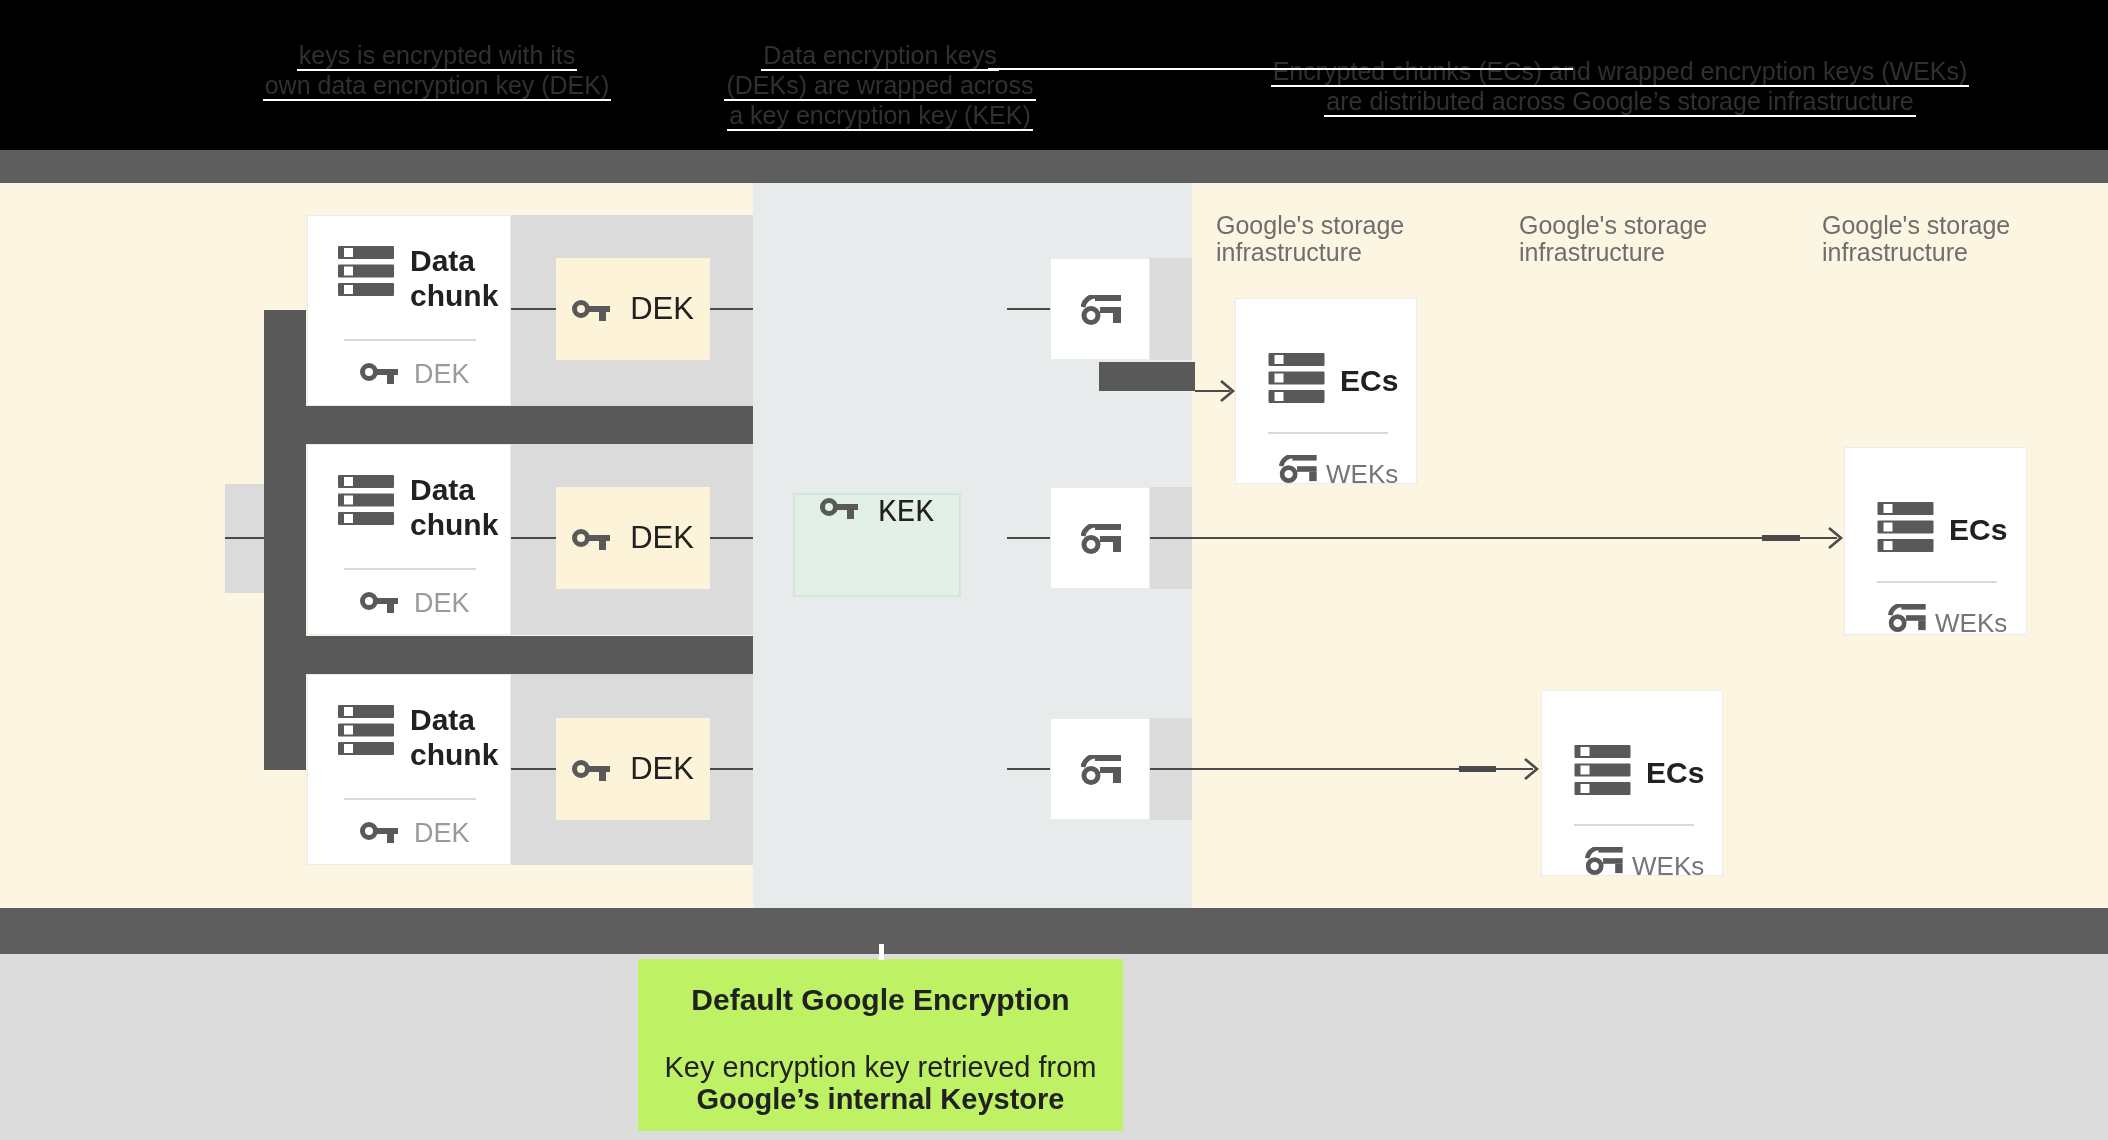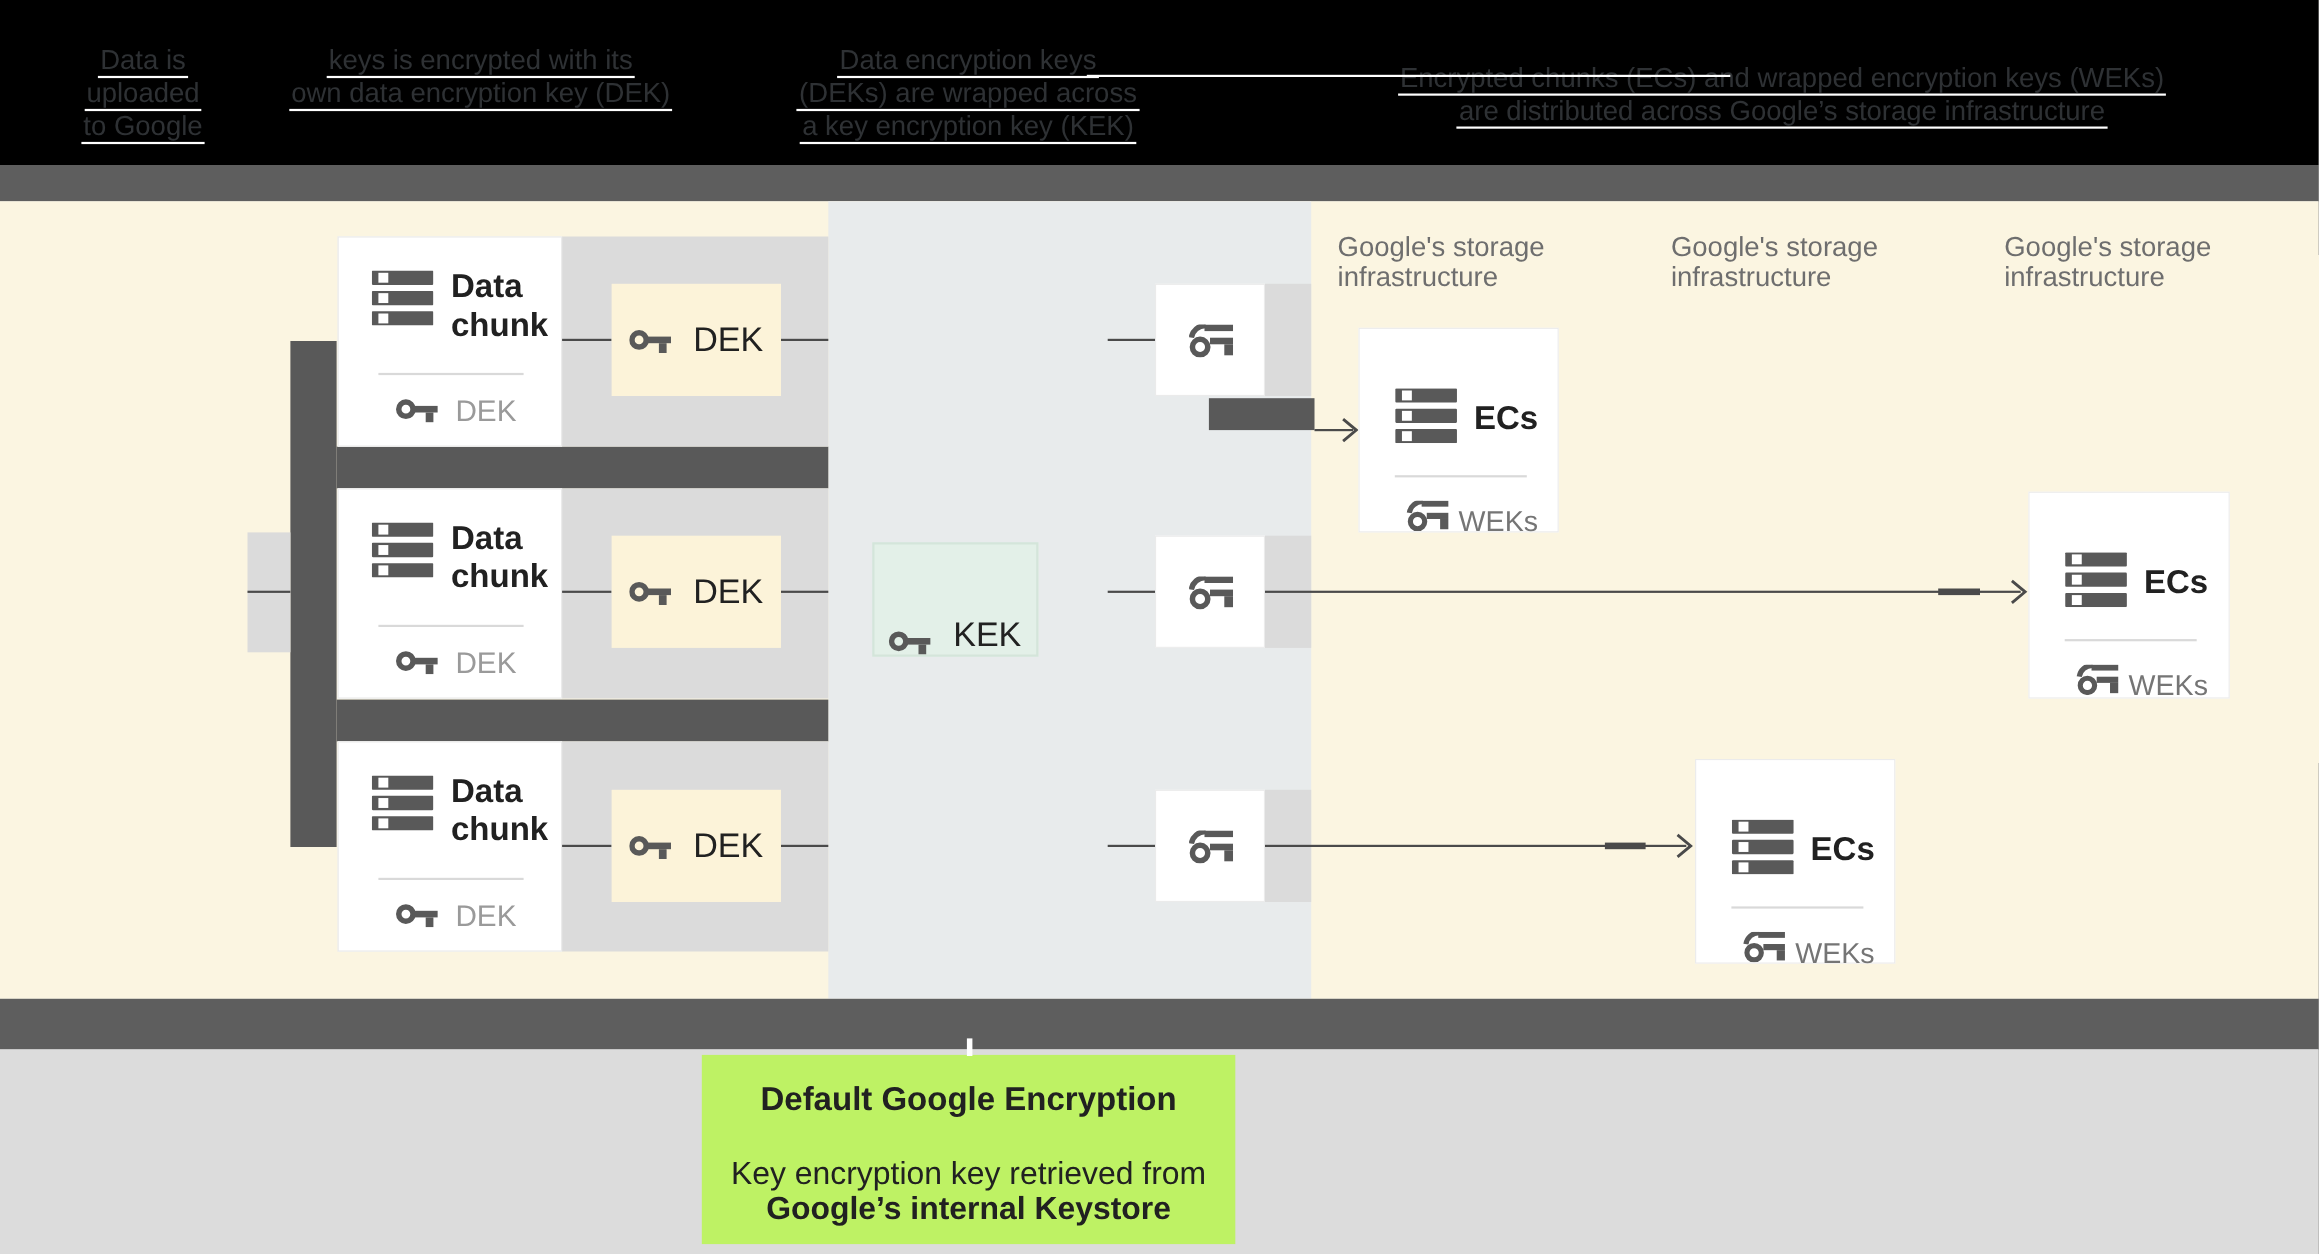--- a/index.html
+++ b/index.html
@@ -32,24 +32,24 @@
   .chev{color:var(--line,#4a4a4a);}
   
   .whitebox{position:absolute;background:var(--card_white,#fff);border:1px solid var(--card_border,#ebebeb);box-sizing:border-box;}
   .icon{color:var(--dark,#595959);display:block;}
   .dk-title{position:absolute;color:var(--text_dark,#212121);font-size:30px;line-height:35px;font-weight:bold;}
   .dk-sub{position:absolute;color:var(--text_gray,#9a9a9a);font-size:27px;}
   .divider{position:absolute;height:2px;background:#d9d9d9;}
   .dekbox{position:absolute;width:154px;height:102px;background:var(--dek_box,#fcf3d9);
           display:flex;align-items:center;justify-content:center;gap:20px;
           color:var(--text_dark,#212121);font-size:31px;}
-  .kekbox{position:absolute;left:793px;top:310px;width:151px;height:104px;background:var(--kek_box,#e3f0e8);
+  .kekbox{position:absolute;left:793px;top:310px;width:168px;height:104px;background:var(--kek_box,#e3f0e8);
           border:2px solid var(--kek_border,#d4e5da);box-sizing:border-box;
-          display:flex;align-items:flex-end;justify-content:center;gap:20px;
-          color:var(--text_dark,#212121);font-size:31px;}
+          display:flex;align-items:flex-start;justify-content:center;gap:20px;
+          color:var(--text_dark,#212121);font-size:31px;font-family:Liberation Mono, monospace;}
   .stor{position:absolute;top:29px;color:var(--label_gray,#6e6e6e);font-size:25px;line-height:27px;}
   .ec-sub{position:absolute;color:var(--text_mid_gray,#757575);font-size:26px;}
   
   .caption{position:absolute;left:638px;top:5px;width:485px;height:172px;background:#bef264;text-align:center;color:var(--text_dark,#212121);}
   .cap-title{position:absolute;left:0;top:24px;width:100%;font-size:30px;font-weight:bold;}
   .cap-l1{position:absolute;left:0;top:92px;width:100%;font-size:29px;}
   .cap-l2{position:absolute;left:0;top:124px;width:100%;font-size:29px;font-weight:bold;}
 </style>
 </head>
 <body>
@@ -82,25 +82,20 @@
     </symbol>
     <symbol id="ic-chev" viewBox="0 0 18 26">
       <path d="M3 3 L15 13 L3 23" fill="none" stroke="currentColor" stroke-width="2.6"></path>
     </symbol>
   </defs>
 </svg>
 
 <div id="stage">
 
   <div class="hdr">
-    <div class="h-col" style="left:35px;width:190px">
-      <div><span class="h-line">Data is</span></div>
-      <div><span class="h-line">uploaded</span></div>
-      <div><span class="h-line">to Google</span></div>
-    </div>
     <div class="h-col" style="left:247px;width:380px">
       <div><span class="h-line">keys is encrypted with its</span></div>
       <div><span class="h-line">own data encryption key (DEK)</span></div>
     </div>
     <div class="h-col" style="left:690px;width:380px">
       <div><span class="h-line">Data encryption keys</span></div>
       <div><span class="h-line">(DEKs) are wrapped across</span></div>
       <div><span class="h-line">a key encryption key (KEK)</span></div>
     </div>
     <div class="h-col" style="left:1270px;width:700px;top:56px">

